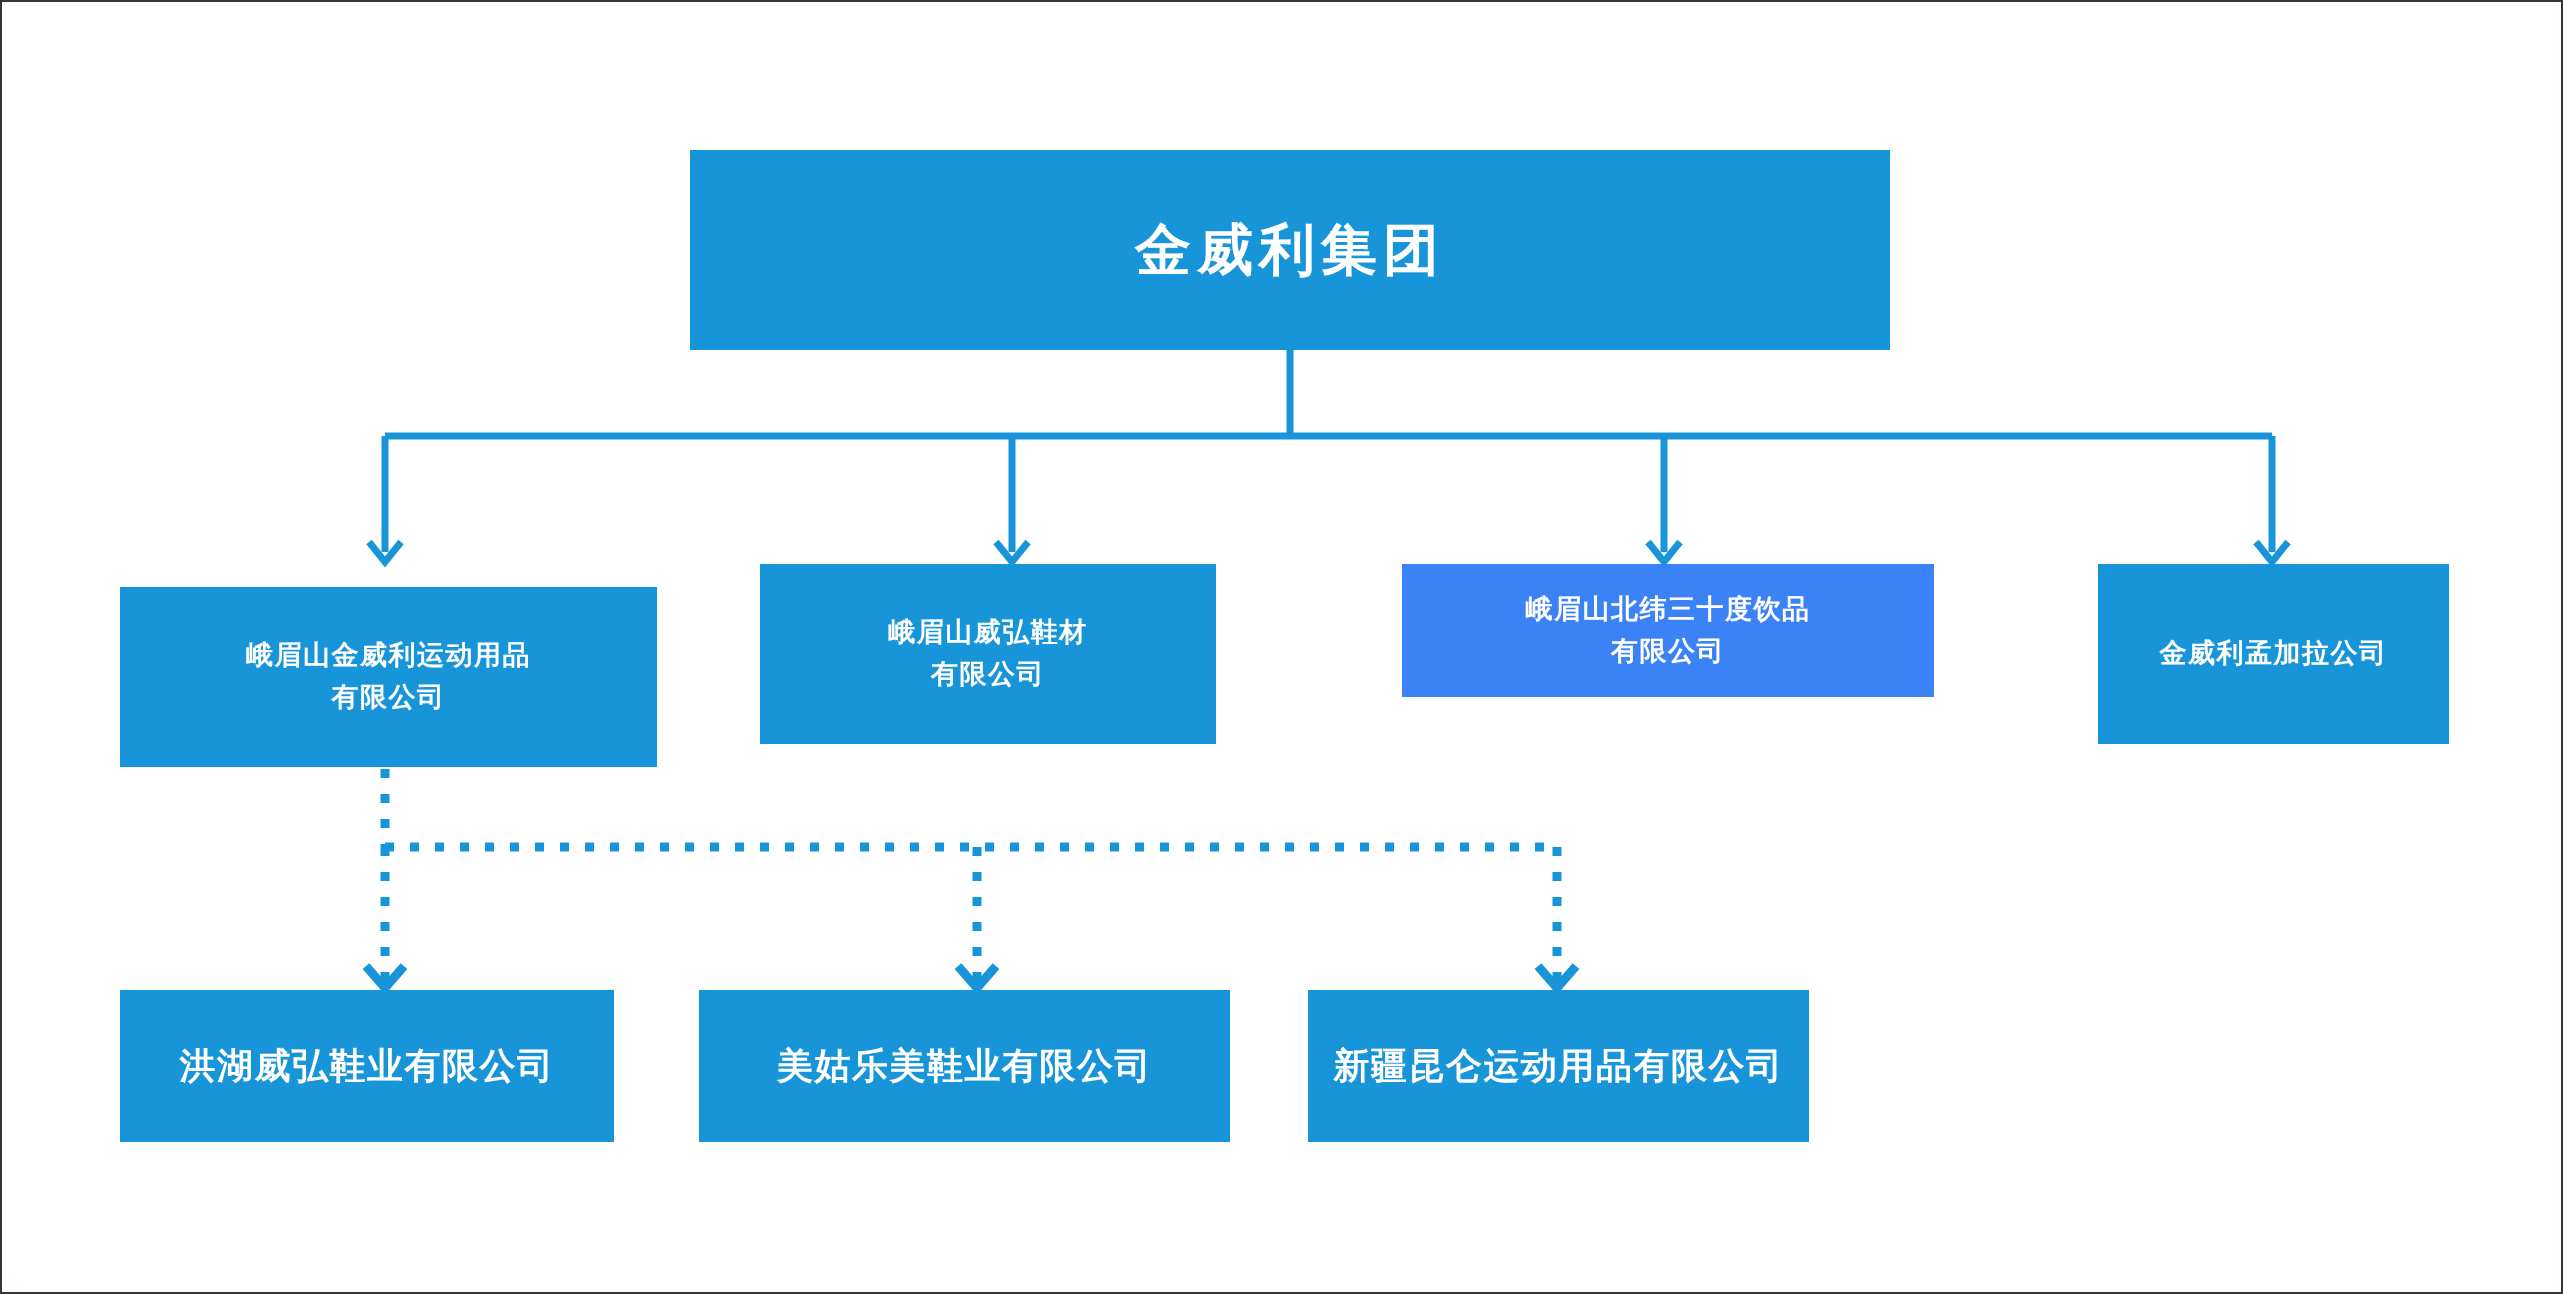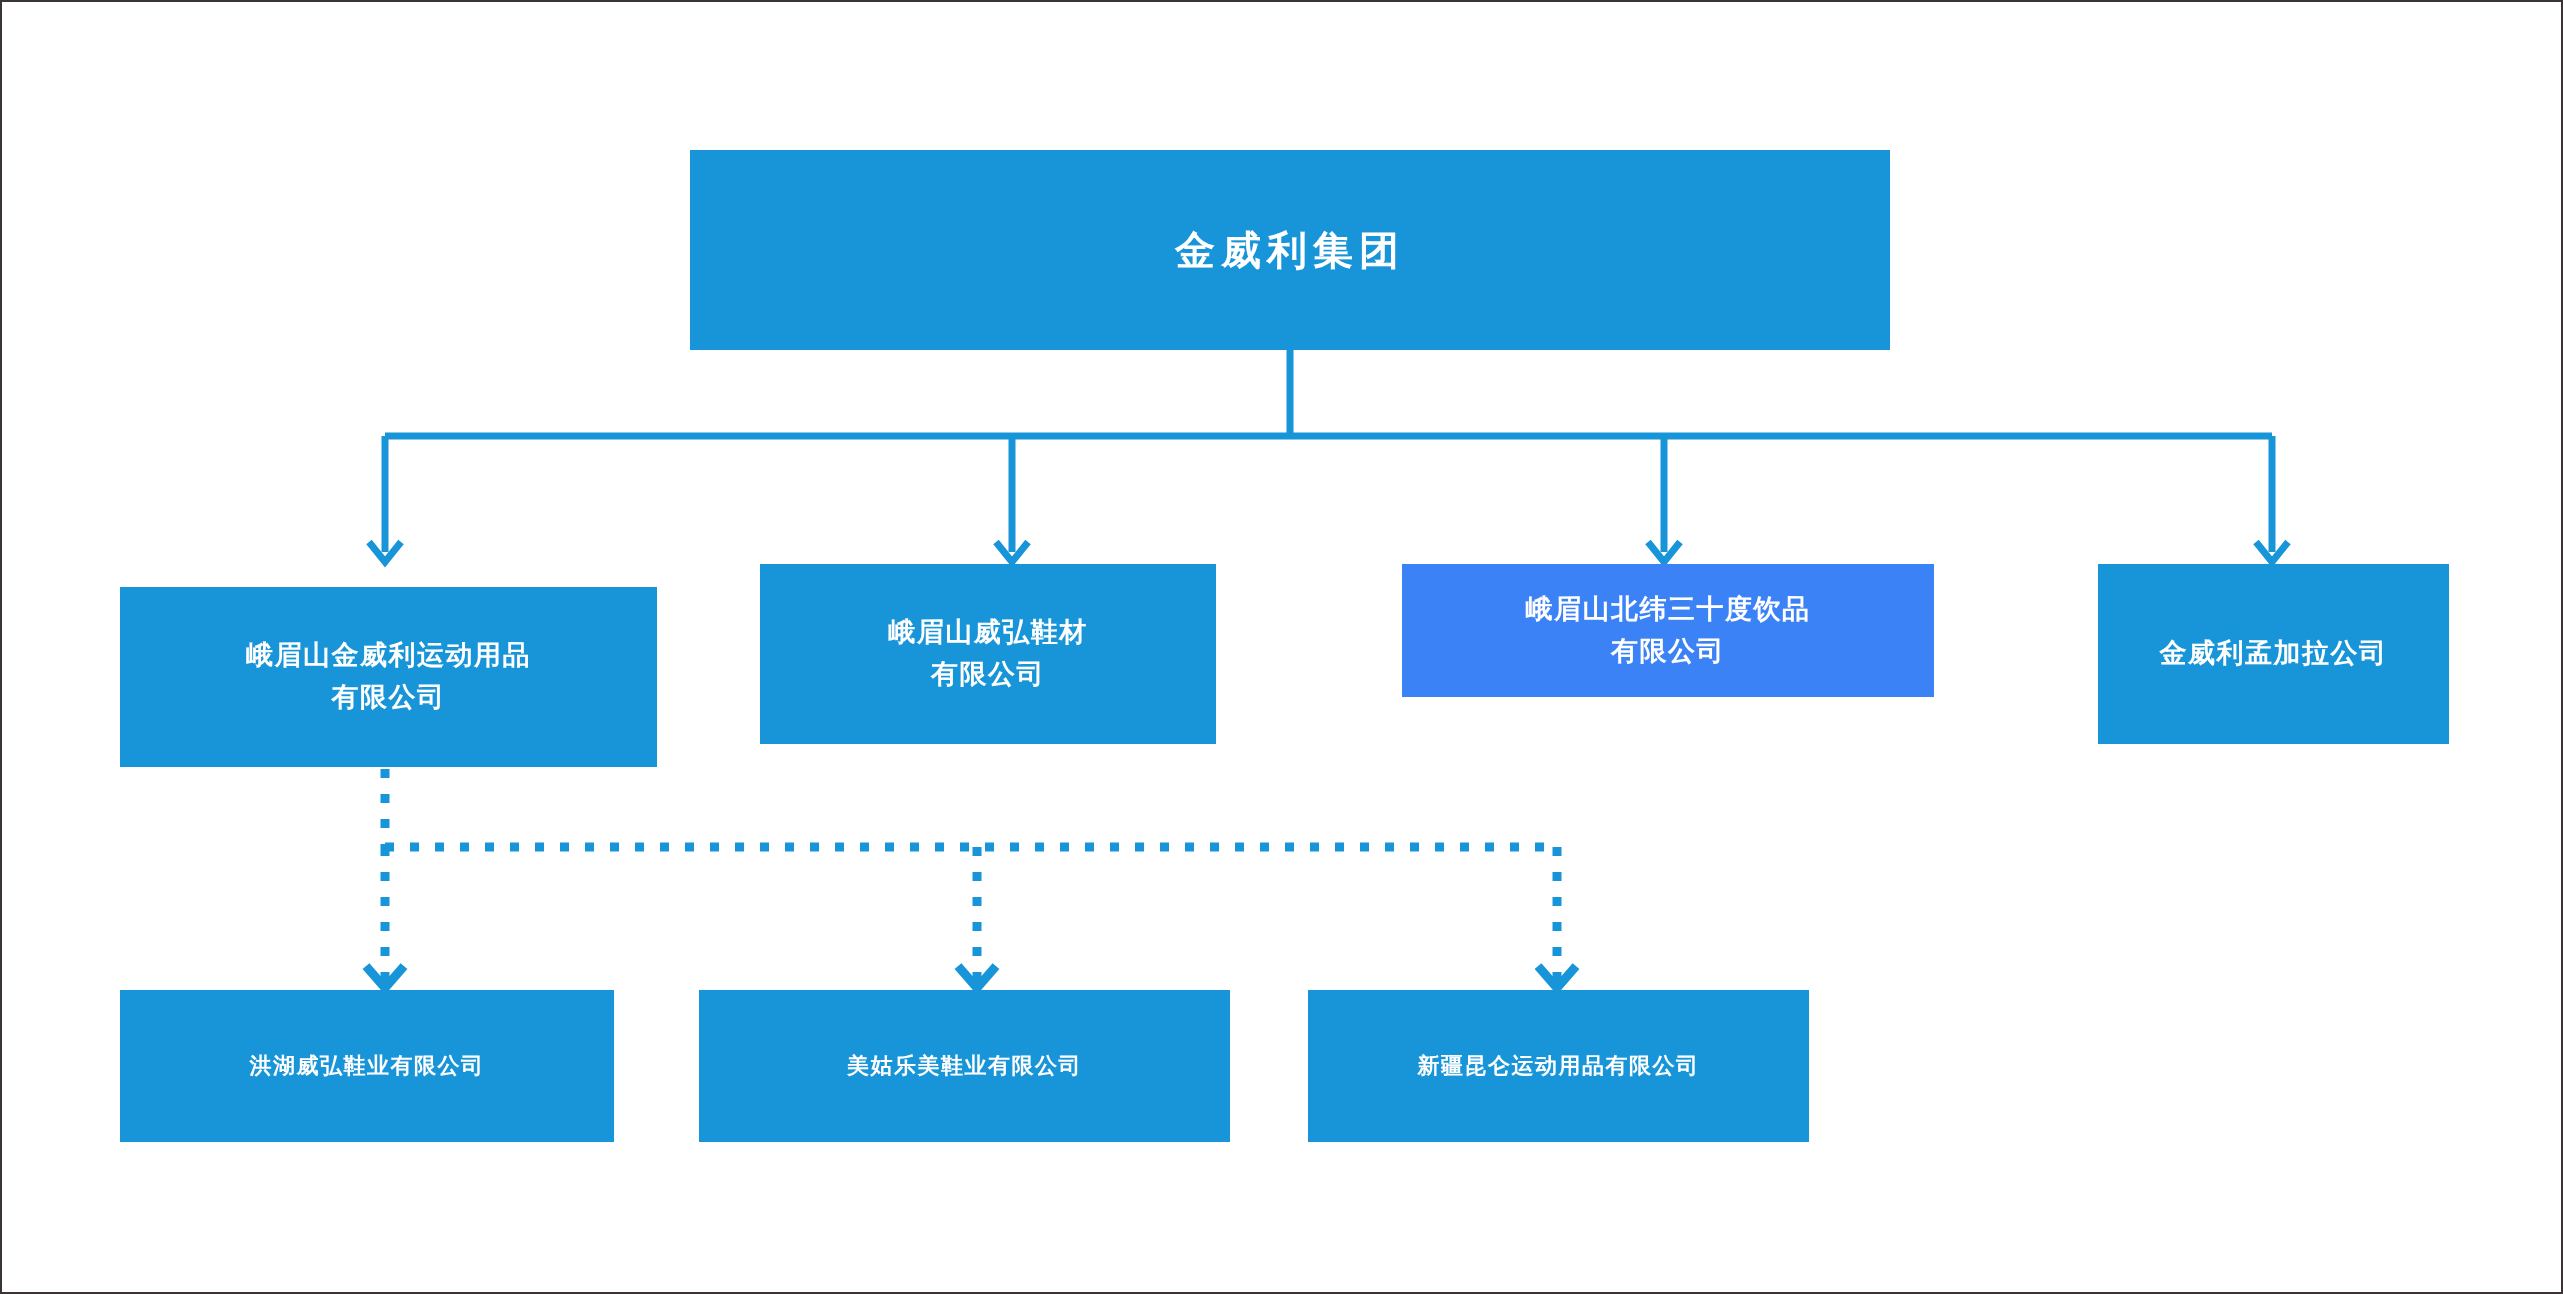--- a/index.html
+++ b/index.html
@@ -33,29 +33,29 @@
   }
   #svg-links {
     position: absolute;
     left: 0;
     top: 0;
     width: 2563px;
     height: 1294px;
     pointer-events: none;
   }
   .node-root {
-    font-size: 40px;
+    font-size: 56px;
     letter-spacing: 6px;
   }
   .node-l2 {
     font-size: 27px;
     letter-spacing: 1.5px;
   }
   .node-l3 {
-    font-size: 22px;
+    font-size: 36px;
     letter-spacing: 1.5px;
   }
 </style>
 </head>
 <body>
 
 <div id="canvas" style="border-color: rgb(58, 52, 54); background: rgb(255, 255, 255);">
 
   <svg id="svg-links" viewBox="0 0 2563 1294" xmlns="http://www.w3.org/2000/svg">
     <g id="solid-links">

